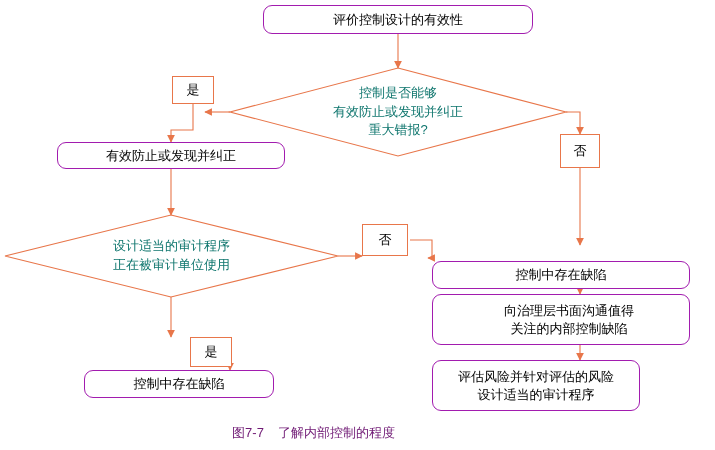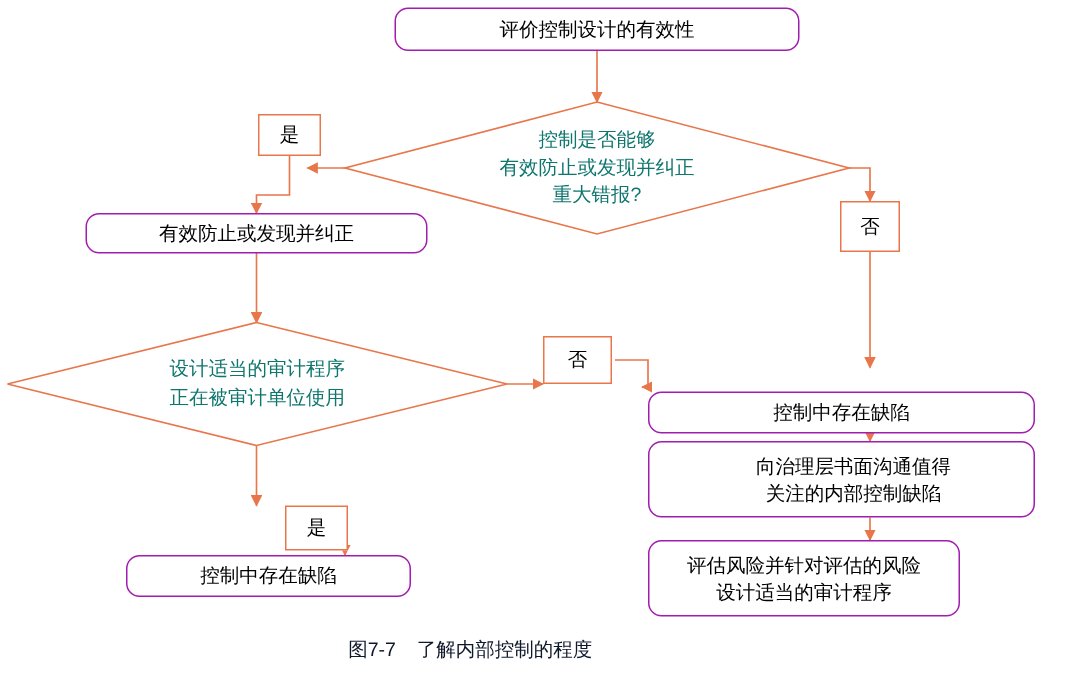--- a/index.html
+++ b/index.html
@@ -77,21 +77,21 @@
     height: 450px;
     pointer-events: none;
   }
   .caption {
     position: absolute;
     left: 0;
     top: 424px;
     width: 627px;
     text-align: center;
     font-size: 13px;
-    color: #0f172a;
+    color: #701a75;
   }
   .cap-inner {
     display: inline-block;
   }
   .cap-num {
     margin-right: 14px;
   }
 </style>
 </head>
 <body>

